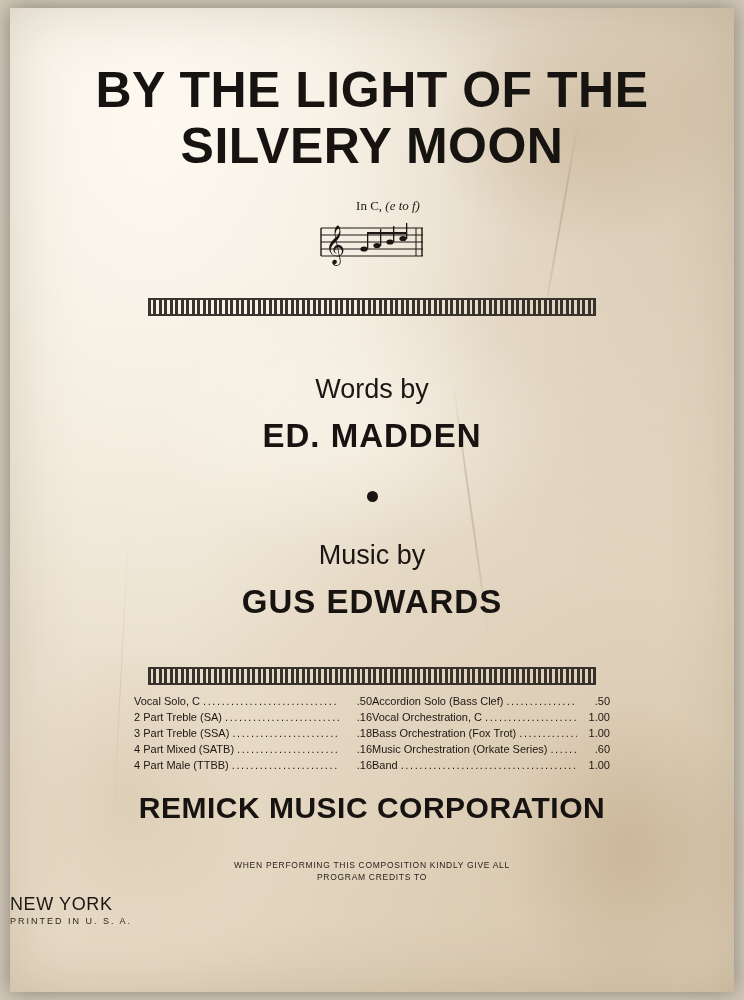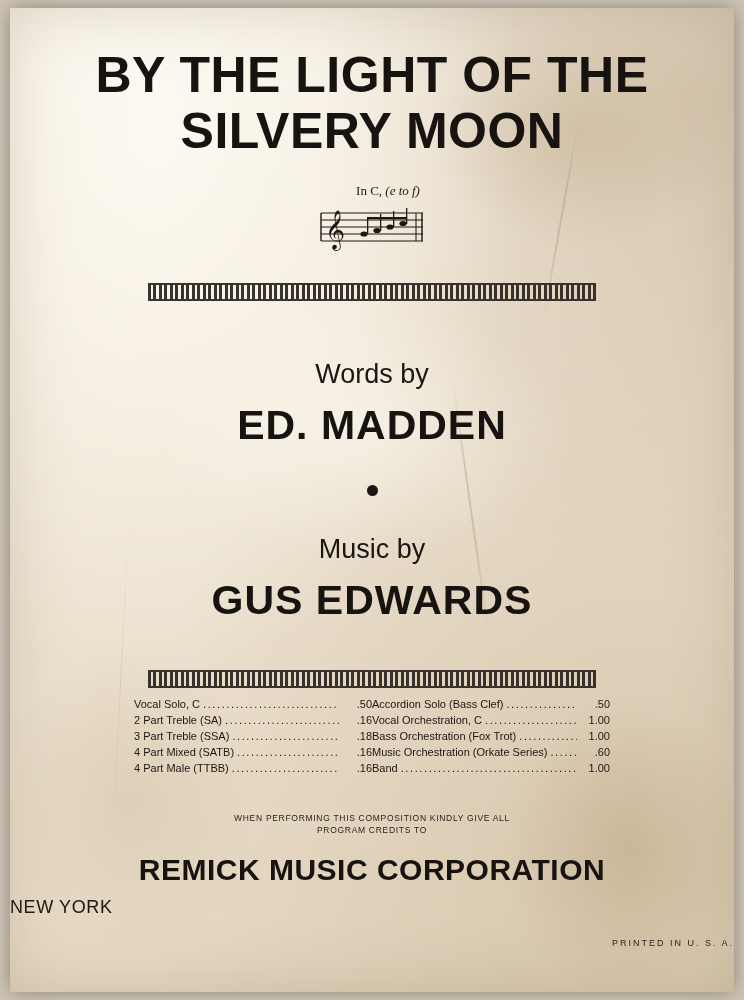--- a/index.html
+++ b/index.html
@@ -46,21 +46,21 @@
     pointer-events: none;
     background: linear-gradient(to bottom, rgba(150,130,100,0) 0%, rgba(150,130,100,0.30) 35%, rgba(150,130,100,0.30) 65%, rgba(150,130,100,0) 100%);
   }
   #c1 { left: 470px; top: 380px; width: 2px; height: 260px; transform: rotate(-8deg); }
   #c2 { left: 560px; top: 120px; width: 2px; height: 200px; transform: rotate(10deg); }
   #c3 { left: 120px; top: 520px; width: 1px; height: 330px; transform: rotate(3deg); background: linear-gradient(to bottom, rgba(160,140,110,0) 0%, rgba(160,140,110,0.22) 50%, rgba(160,140,110,0) 100%); }
 
   #content {
     position: absolute;
     left: 10px;
-    top: 5px;
+    top: 20px;
     width: 724px;
     height: 816px;
   }
 
   .title {
     text-align: center;
     font-weight: bold;
     letter-spacing: 0.5px;
     color: #171310;
   }
@@ -110,21 +110,21 @@
   #ornament-1 .inner { width: 448px; }
   #ornament-2 .inner { width: 448px; }
 
   .credit-role {
     text-align: center;
     font-size: 27px;
     color: #1b1613;
   }
   .credit-name {
     text-align: center;
-    font-size: 41px;
+    font-size: 33px;
     font-weight: bold;
     letter-spacing: 1px;
     color: #171310;
   }
   #words-by { margin-top: 58px; }
   #words-name { margin-top: 12px; }
   #dot-sep {
     width: 11px; height: 11px;
     background: #1b1613;
     border-radius: 50%;
@@ -186,22 +186,22 @@
     color: #171310;
   }
   #city {
     text-align: left;
     margin-top: 10px;
     font-size: 18px;
     letter-spacing: 0.6px;
     color: #1b1613;
   }
   #printed-in {
-    text-align: right;
-    margin-top: 20px;
+    text-align: left;
+    margin-top: 1px;
     font-size: 9px;
     letter-spacing: 2px;
     color: #241e19;
   }
   .vignette {
     position: absolute;
     inset: 0;
     pointer-events: none;
     box-shadow: inset 0 0 70px rgba(120,100,70,0.28);
   }
@@ -325,24 +325,24 @@
           <span class="arr-price">.60</span>
         </div>
         <div class="arr-row">
           <span class="arr-label">Band</span>
           <span class="arr-dots">............................................................</span>
           <span class="arr-price">1.00</span>
         </div>
       </div>
     </div>
 
+    <div id="publisher">REMICK MUSIC CORPORATION</div>
+
     <div id="perform-note">
       <div>WHEN PERFORMING THIS COMPOSITION KINDLY GIVE ALL</div>
       <div>PROGRAM CREDITS TO</div>
     </div>
-
-    <div id="publisher">REMICK MUSIC CORPORATION</div>
     <div id="city">NEW YORK</div>
     <div id="printed-in">PRINTED IN U. S. A.</div>
   </div>
 
   <div class="vignette"></div>
 </div>
 
 </body></html>

